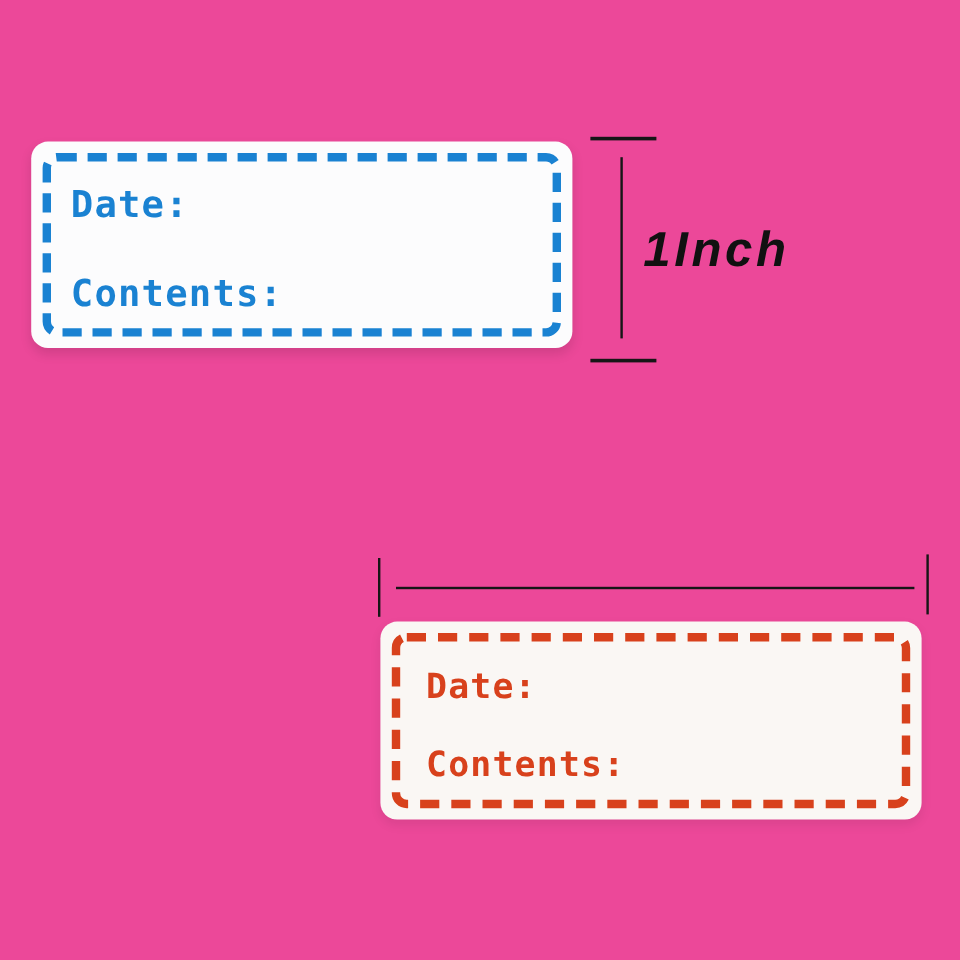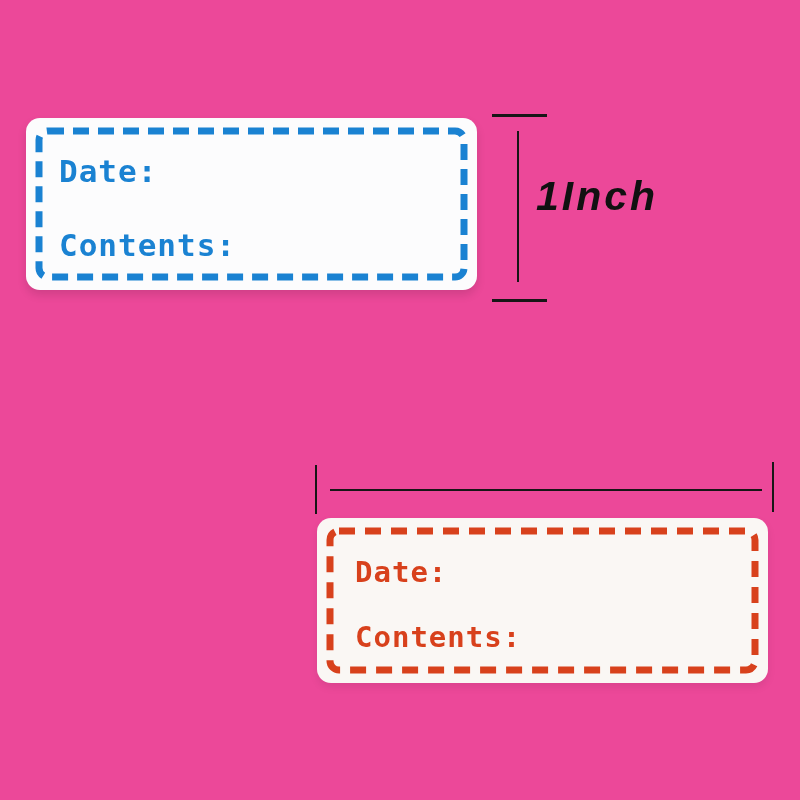--- a/index.html
+++ b/index.html
@@ -71,21 +71,21 @@
     position: absolute;
     color: #111111;
     font-family: "Liberation Sans", sans-serif;
     font-style: italic;
     font-weight: bold;
     font-size: 41px;
     letter-spacing: 3px;
     line-height: 1;
     white-space: nowrap;
   }
-  .hm-text { left: 536px; top: 176px; text-align: right; }
+  .hm-text { left: 536px; top: 188px; text-align: right; }
   .wm-text { left: 488px; top: 437px; }
 </style>
 </head>
 <body>
 
 <div class="canvas">
 
   <div class="sticker sticker-blue">
     <svg class="dash-svg" width="451" height="172" viewBox="0 0 451 172" aria-hidden="true">
       <rect x="13" y="13" width="425" height="146" rx="9" fill="none" stroke-width="7" stroke-dasharray="16 9" stroke="#1a82d2"></rect>

